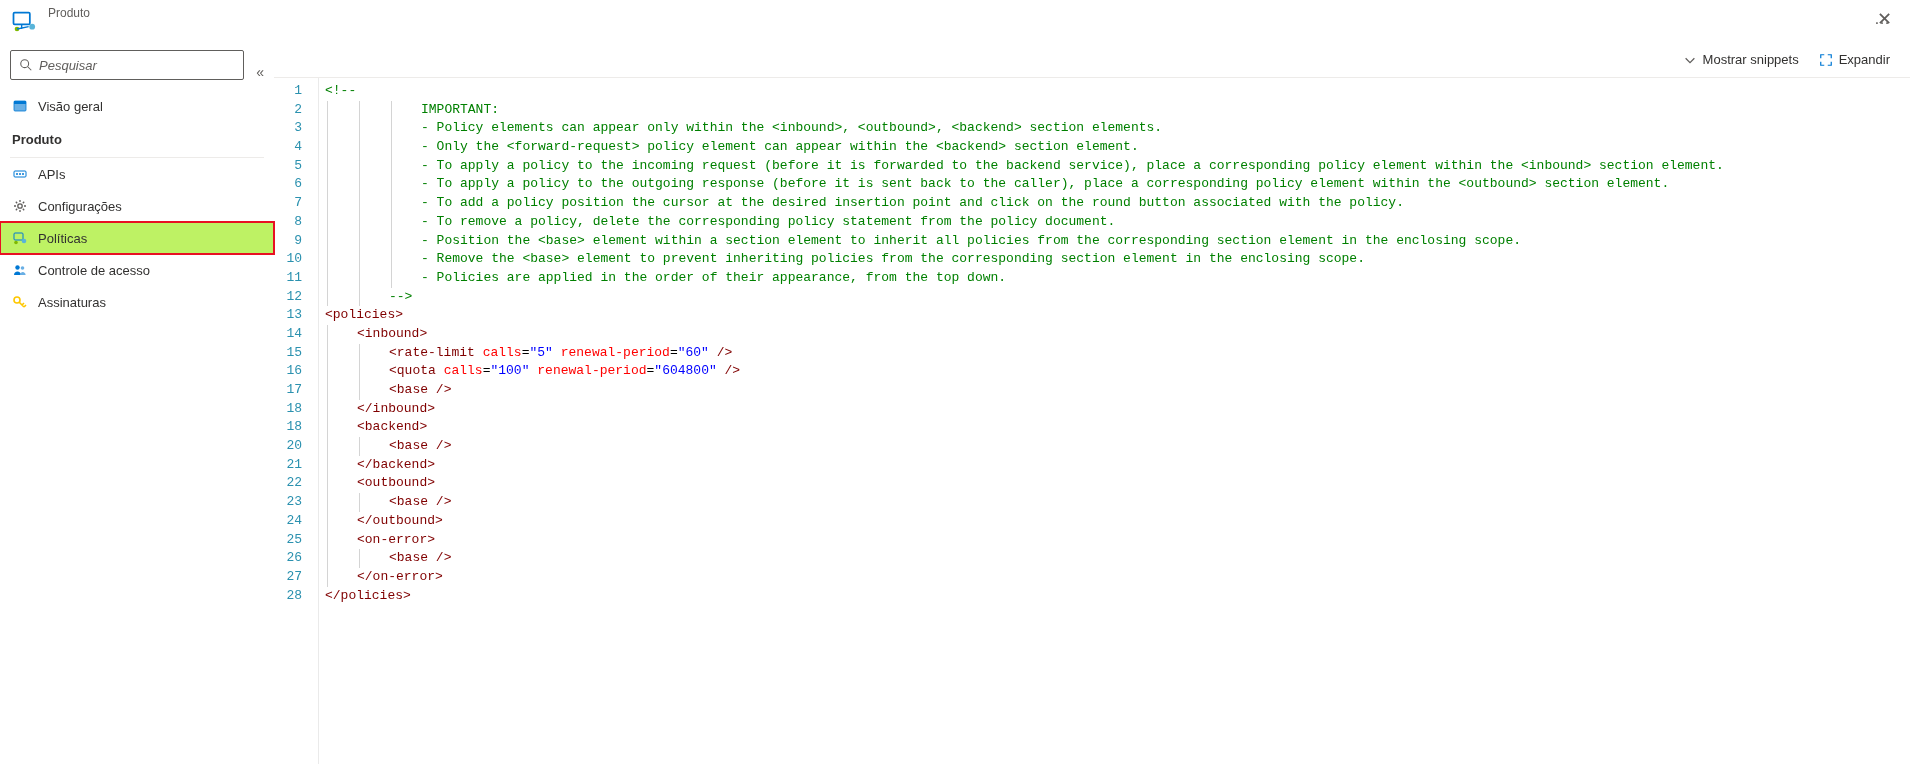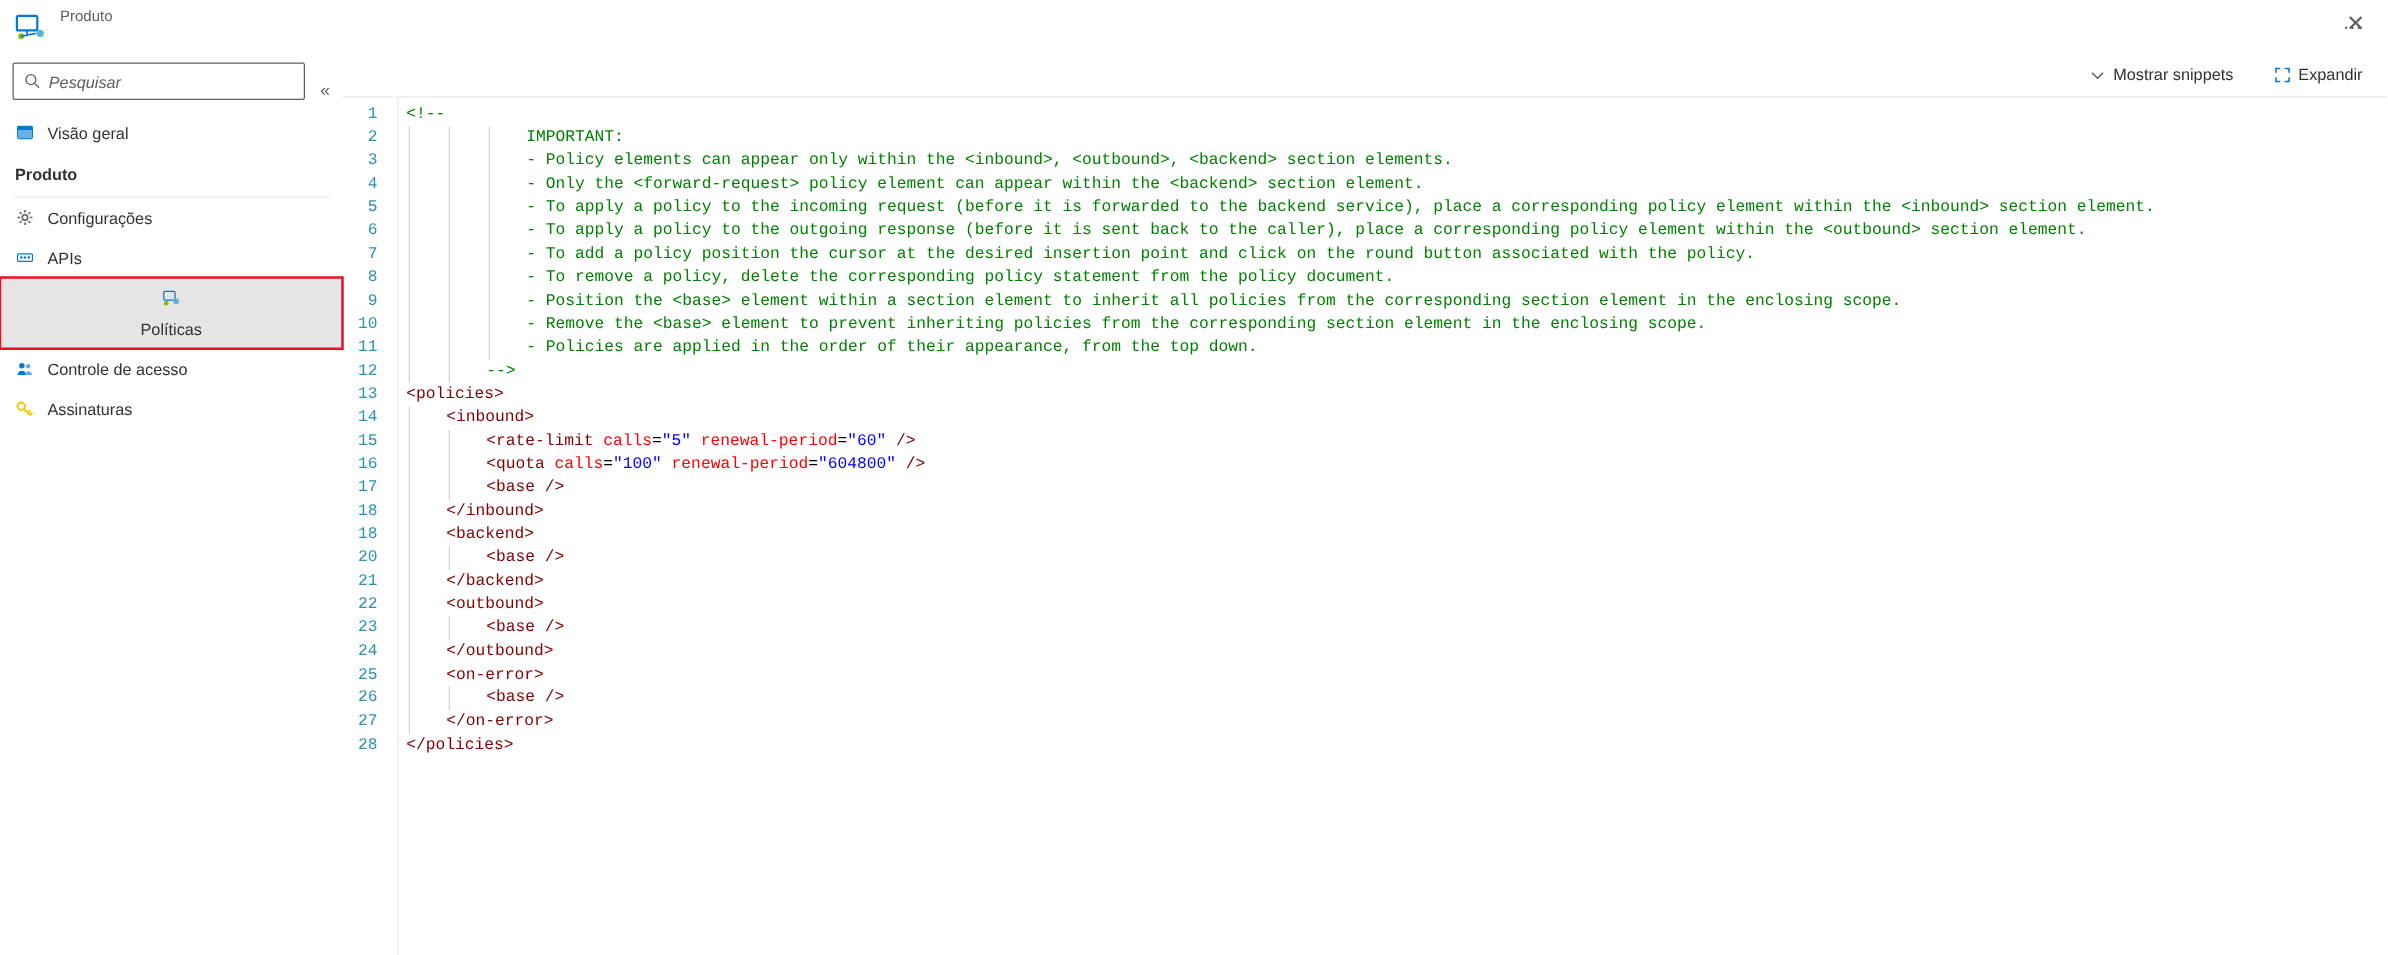--- a/index.html
+++ b/index.html
@@ -16,23 +16,23 @@
 .sidebar { width: 274px; flex-shrink: 0; padding: 0 0 0 0; }
 .search-row { display: flex; align-items: flex-end; padding: 6px 10px 10px 10px; }
 .search-box { flex: 1; display: flex; align-items: center; border: 1px solid #605e5c; border-radius: 2px; padding: 4px 8px; height: 30px; }
 .search-box input { border: none; outline: none; flex: 1; font-size: 13px; font-family: inherit; color: #323130; }
 .search-box input::placeholder { color: #605e5c; font-style: italic; }
 .collapse-btn { margin-left: 12px; font-size: 14px; color: #605e5c; cursor: pointer; }
 .nav-item { display: flex; align-items: center; padding: 8px 12px; cursor: pointer; font-size: 13px; color: #323130; gap: 10px; }
 .nav-icon { width: 16px; height: 16px; flex-shrink: 0; display: flex; align-items: center; justify-content: center; }
 .nav-section-header { font-size: 13px; font-weight: 600; padding: 10px 12px 6px 12px; color: #323130; }
 .nav-separator { border-bottom: 1px solid #edebe9; margin: 4px 10px 0 10px; }
-.nav-item.selected { background: #e5e5e5; outline: 2px solid #e81123; outline-offset: -1px; flex-direction: column; }
+.nav-item.selected { background: #bef264; outline: 2px solid #e81123; outline-offset: -1px; }
 .content { flex: 1; display: flex; flex-direction: column; overflow: hidden; }
-.toolbar { display: flex; justify-content: flex-end; align-items: center; padding: 8px 20px 10px 0; gap: 32px; border-bottom: 1px solid #edebe9; text-align: center; }
+.toolbar { display: flex; justify-content: flex-end; align-items: center; padding: 8px 20px 10px 0; gap: 20px; border-bottom: 1px solid #edebe9; text-align: center; }
 .toolbar-item { display: flex; align-items: center; gap: 6px; font-size: 13px; color: #323130; cursor: pointer; }
 .editor { flex: 1; display: flex; overflow: hidden; font-family: Consolas, "Courier New", monospace; font-size: 13px; line-height: 18.7px; }
 .gutter { width: 44px; text-align: right; padding-right: 16px; color: #2b91af; user-select: none; padding-top: 4px; }
 .gutter div { height: 18.7px; }
 .code-area { flex: 1; border-left: 1px solid #eaeaea; padding-left: 6px; padding-top: 4px; white-space: pre; overflow: hidden; }
 .code-line { height: 18.7px; display: flex; position: relative; }
 .indent-guide { display: inline-block; border-left: 1px solid #d4d4d4; height: 18.7px; position: absolute; top: 0; }
 .tok-comment { color: #008000; }
 .tok-tag { color: #800000; }
 .tok-angle { color: #800000; }
@@ -83,37 +83,37 @@
         </span>
         <span>Visão geral</span>
       </div>
 
       <div class="nav-section-header">Produto</div>
       <div class="nav-separator"></div>
 
       <div class="nav-item">
         <span class="nav-icon">
           <svg width="16" height="16" viewBox="0 0 16 16">
-              <circle cx="8" cy="8" r="2.2" fill="none" stroke="#605e5c" stroke-width="1.3"></circle>
-              <path d="M8 2v2M8 12v2M2 8h2M12 8h2M3.8 3.8l1.4 1.4M10.8 10.8l1.4 1.4M3.8 12.2l1.4-1.4M10.8 5.2l1.4-1.4" stroke="#605e5c" stroke-width="1.3"></path>
-            </svg>
-        </span>
-        <span>Configurações</span>
-      </div>
-
-      <div class="nav-item">
-        <span class="nav-icon">
-          <svg width="16" height="16" viewBox="0 0 16 16">
               <rect x="2" y="5" width="12" height="6" rx="1" fill="none" stroke="#0078d4" stroke-width="1"></rect>
               <circle cx="5" cy="8" r="1" fill="#0078d4"></circle>
               <circle cx="8" cy="8" r="1" fill="#0078d4"></circle>
               <circle cx="11" cy="8" r="1" fill="#0078d4"></circle>
             </svg>
         </span>
         <span>APIs</span>
+      </div>
+
+      <div class="nav-item">
+        <span class="nav-icon">
+          <svg width="16" height="16" viewBox="0 0 16 16">
+              <circle cx="8" cy="8" r="2.2" fill="none" stroke="#605e5c" stroke-width="1.3"></circle>
+              <path d="M8 2v2M8 12v2M2 8h2M12 8h2M3.8 3.8l1.4 1.4M10.8 10.8l1.4 1.4M3.8 12.2l1.4-1.4M10.8 5.2l1.4-1.4" stroke="#605e5c" stroke-width="1.3"></path>
+            </svg>
+        </span>
+        <span>Configurações</span>
       </div>
 
       <div class="nav-item selected">
         <span class="nav-icon">
           <svg width="16" height="16" viewBox="0 0 16 16">
               <rect x="2" y="3" width="9" height="7" rx="1" fill="none" stroke="#0078d4" stroke-width="1"></rect>
               <circle cx="12" cy="11" r="2.3" fill="#59b4d9"></circle>
               <circle cx="4" cy="12.5" r="1.8" fill="#7fba00"></circle>
             </svg>
         </span>

